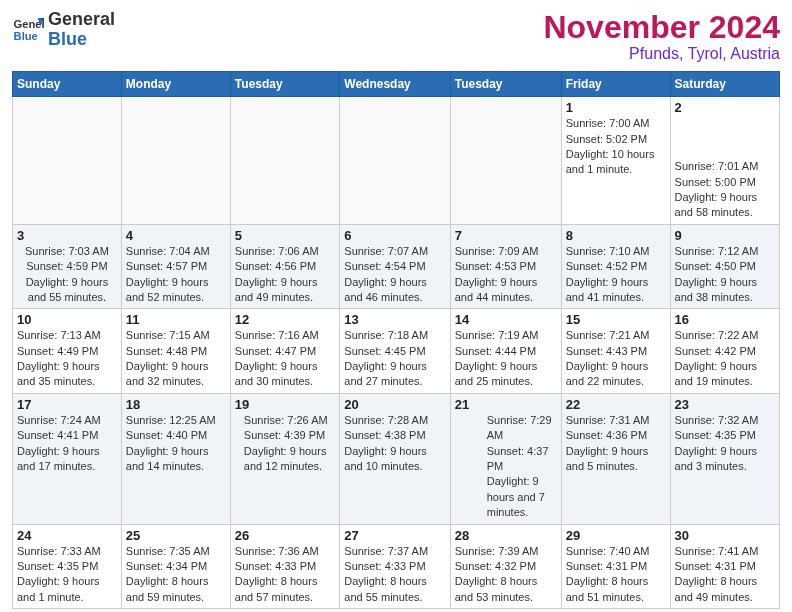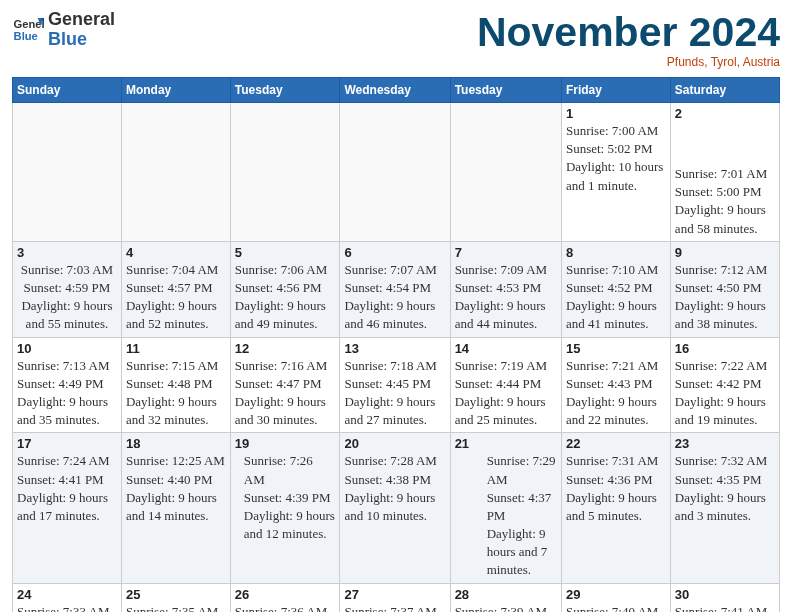--- a/index.html
+++ b/index.html
@@ -32,28 +32,28 @@
       line-height: 1.1;
     }
     .logo-icon {
       width: 32px;
       height: 32px;
     }
     .title-block {
       text-align: right;
     }
     .month-title {
-      font-size: 41px;
+      font-size: 32px;
       font-weight: bold;
-      color: #0c4a6e;
+      color: #be185d;
       line-height: 1.1;
     }
     .location {
-      font-size: 12px;
-      color: #c2410c;
+      font-size: 16px;
+      color: #6d28d9;
     }
     table {
       width: 100%;
       border-collapse: collapse;
     }
     th {
       background-color: #2a6db5;
       color: white;
       font-size: 12px;
       font-weight: bold;
@@ -78,24 +78,23 @@
       background: #f0f4f9;
     }
     .day-num {
       font-size: 13px;
       font-weight: bold;
       color: #222;
       display: block;
       margin-bottom: 1px;
     }
     .day-info {
-      font-size: 13px;
+      font-size: 11px;
       line-height: 1.4;
       color: #333;
-      font-family: Liberation Serif, serif;
     }
   </style>
 </head>
 <body>
 
 <div class="container">
   <div class="header">
     <div class="logo">
       <svg class="logo-icon" viewBox="0 0 40 40">
         <text x="2" y="18" font-size="14" font-weight="bold" fill="#333">General</text>

